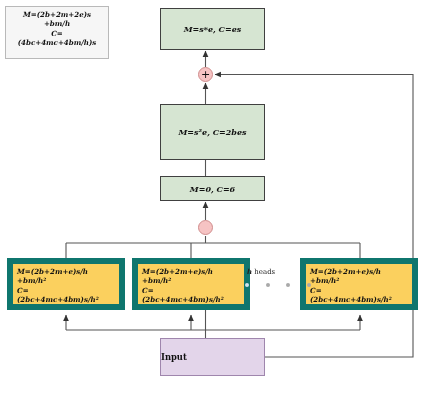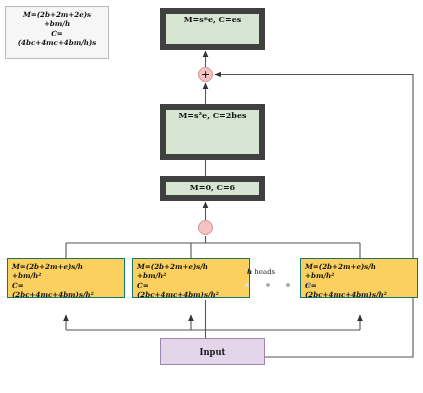--- a/index.html
+++ b/index.html
@@ -19,47 +19,47 @@
     background:#f6f6f6;border:1px solid #b9b9b9;
     padding:3px 4px 0 4px;
     font-size:7.1px;line-height:1.32;
     font-weight:bold;font-style:italic;color:#111;
     white-space:pre-line;
     text-align:center;
   }
 
   
   .green{
-    background:#d6e5d2;border:6px solid #404040;
-    display:flex;justify-content:center;
+    background:#d6e5d2;border:1px solid #404040;
+    display:flex;align-items:center;justify-content:center;
     text-align:center;
-    font-size:8px;font-weight:bold;color:#111;
+    font-size:8px;font-weight:bold;font-style:italic;color:#111;
   }
   #box-out{left:160px;top:8px;width:105px;height:42px;}
   #box-attn{left:160px;top:104px;width:105px;height:56px;}
   #box-zero{left:160px;top:176px;width:105px;height:25px;}
 
   
   .yellow{
-    background:#fbd05e;border:1px solid #0f766e;
+    background:#fbd05e;border:6px solid #0f766e;
     padding:3px 4px 0 4px;
     font-size:7.1px;line-height:1.32;
     font-weight:bold;font-style:italic;color:#111;
     white-space:pre-line;
-    width:118px;height:40px;top:258px;box-sizing:border-box;
+    width:118px;height:52px;top:258px;box-sizing:border-box;
   }
   #head-1{left:7px;}
   #head-2{left:132px;}
   #head-3{left:300px;}
 
   
   #box-input{
-    left:160px;top:338px;width:105px;height:27px;
+    left:160px;top:338px;width:105px;height:38px;
     background:#e3d5ea;border:1px solid #9f86ad;
-    display:flex;align-items:center;justify-content:center;
+    display:flex;align-items:center;justify-content:flex-start;
     font-size:8.4px;font-weight:bold;color:#111;
   }
 
   
   .circ{
     border-radius:50%;
     background:#f6c3c3;border:1px solid #d08d8d;
     display:flex;align-items:center;justify-content:center;
   }
   #plus-node{left:198px;top:67px;width:15px;height:15px;font-size:11px;line-height:1;color:#111;font-family:"DejaVu Sans",sans-serif;}

